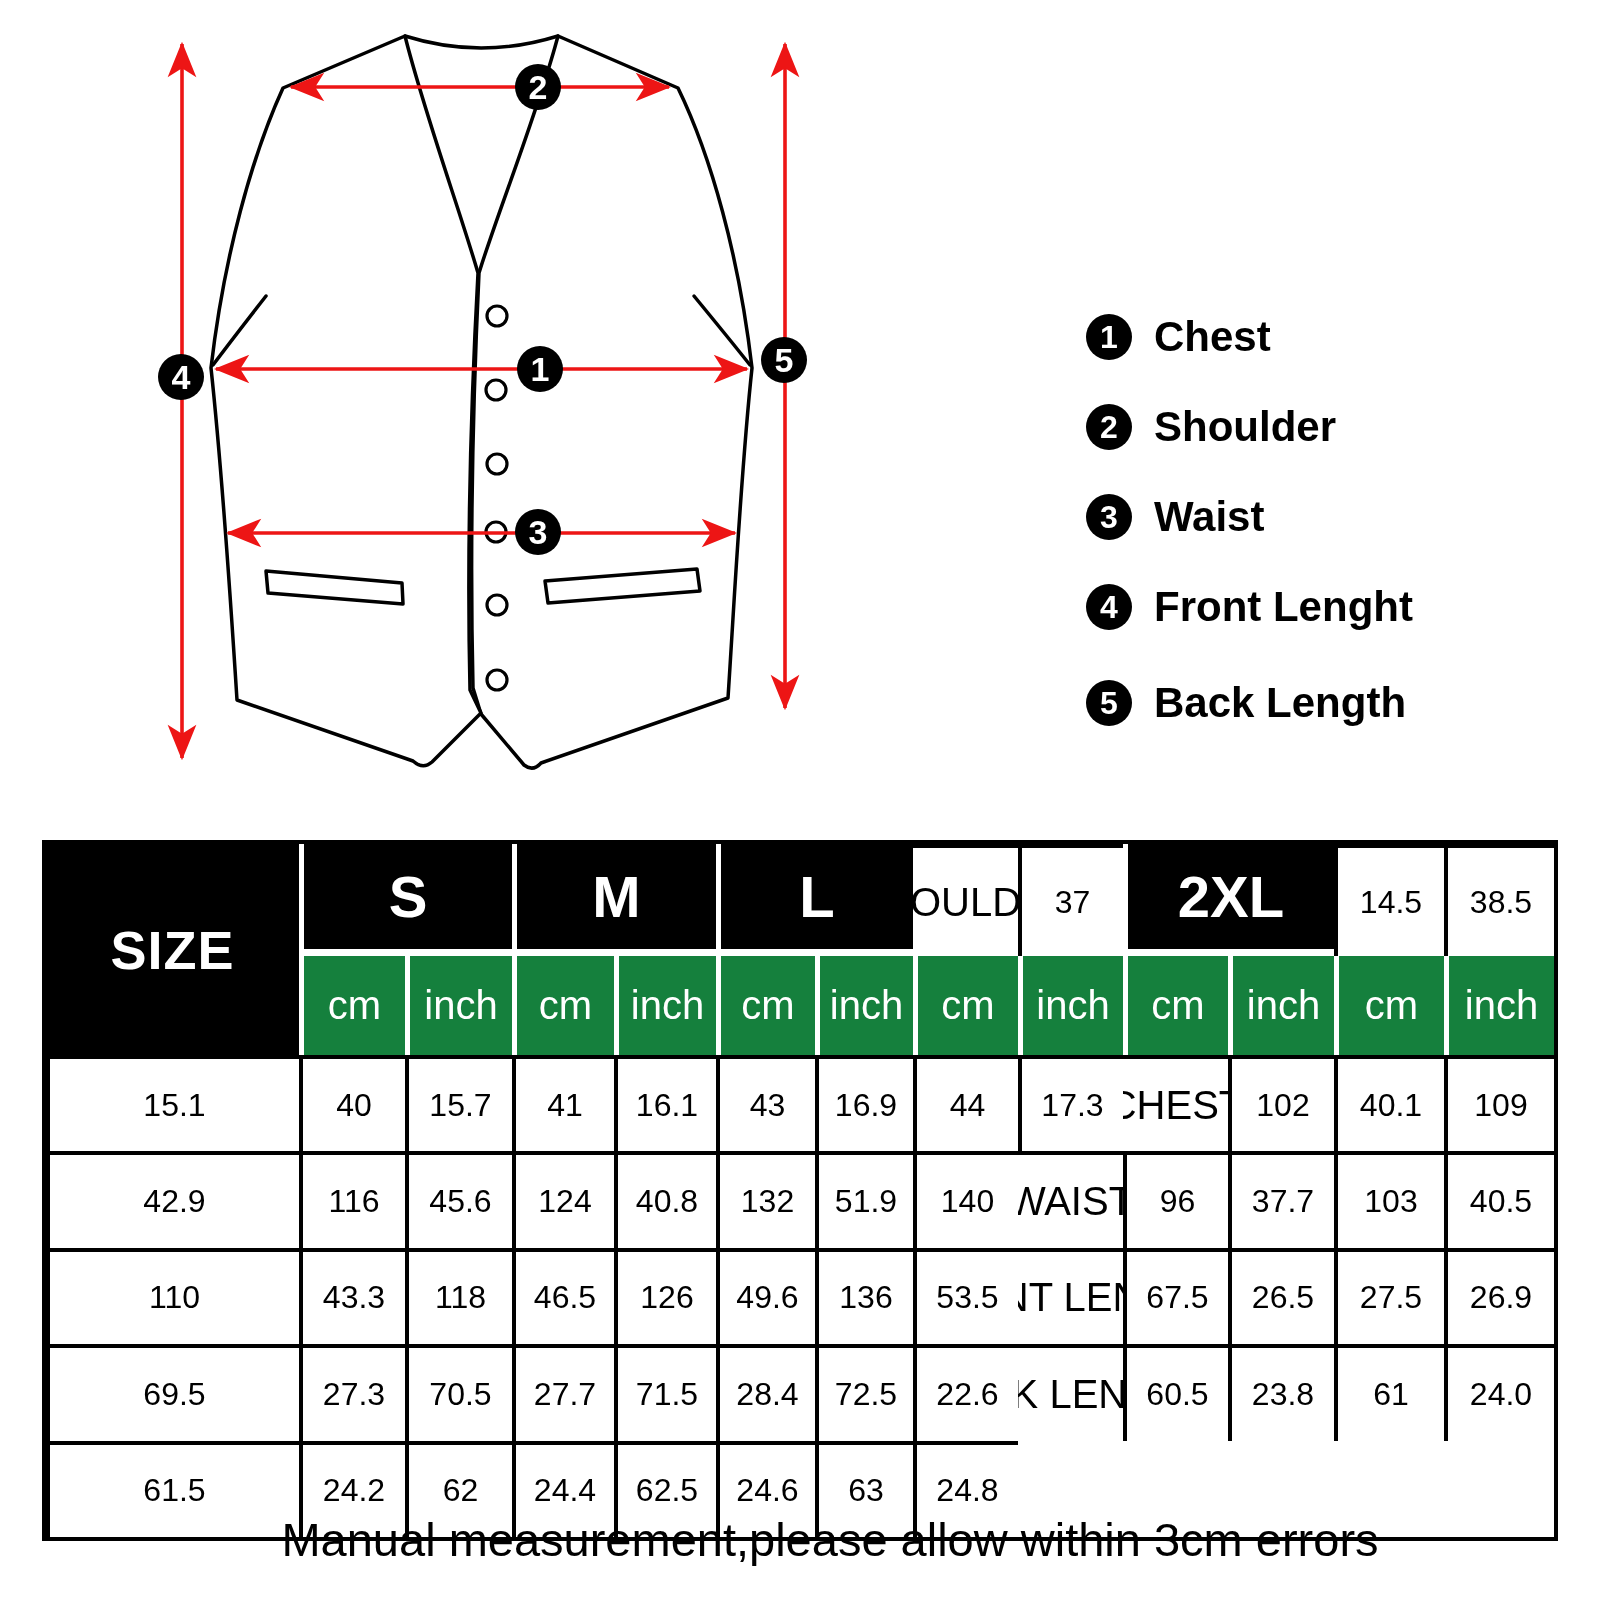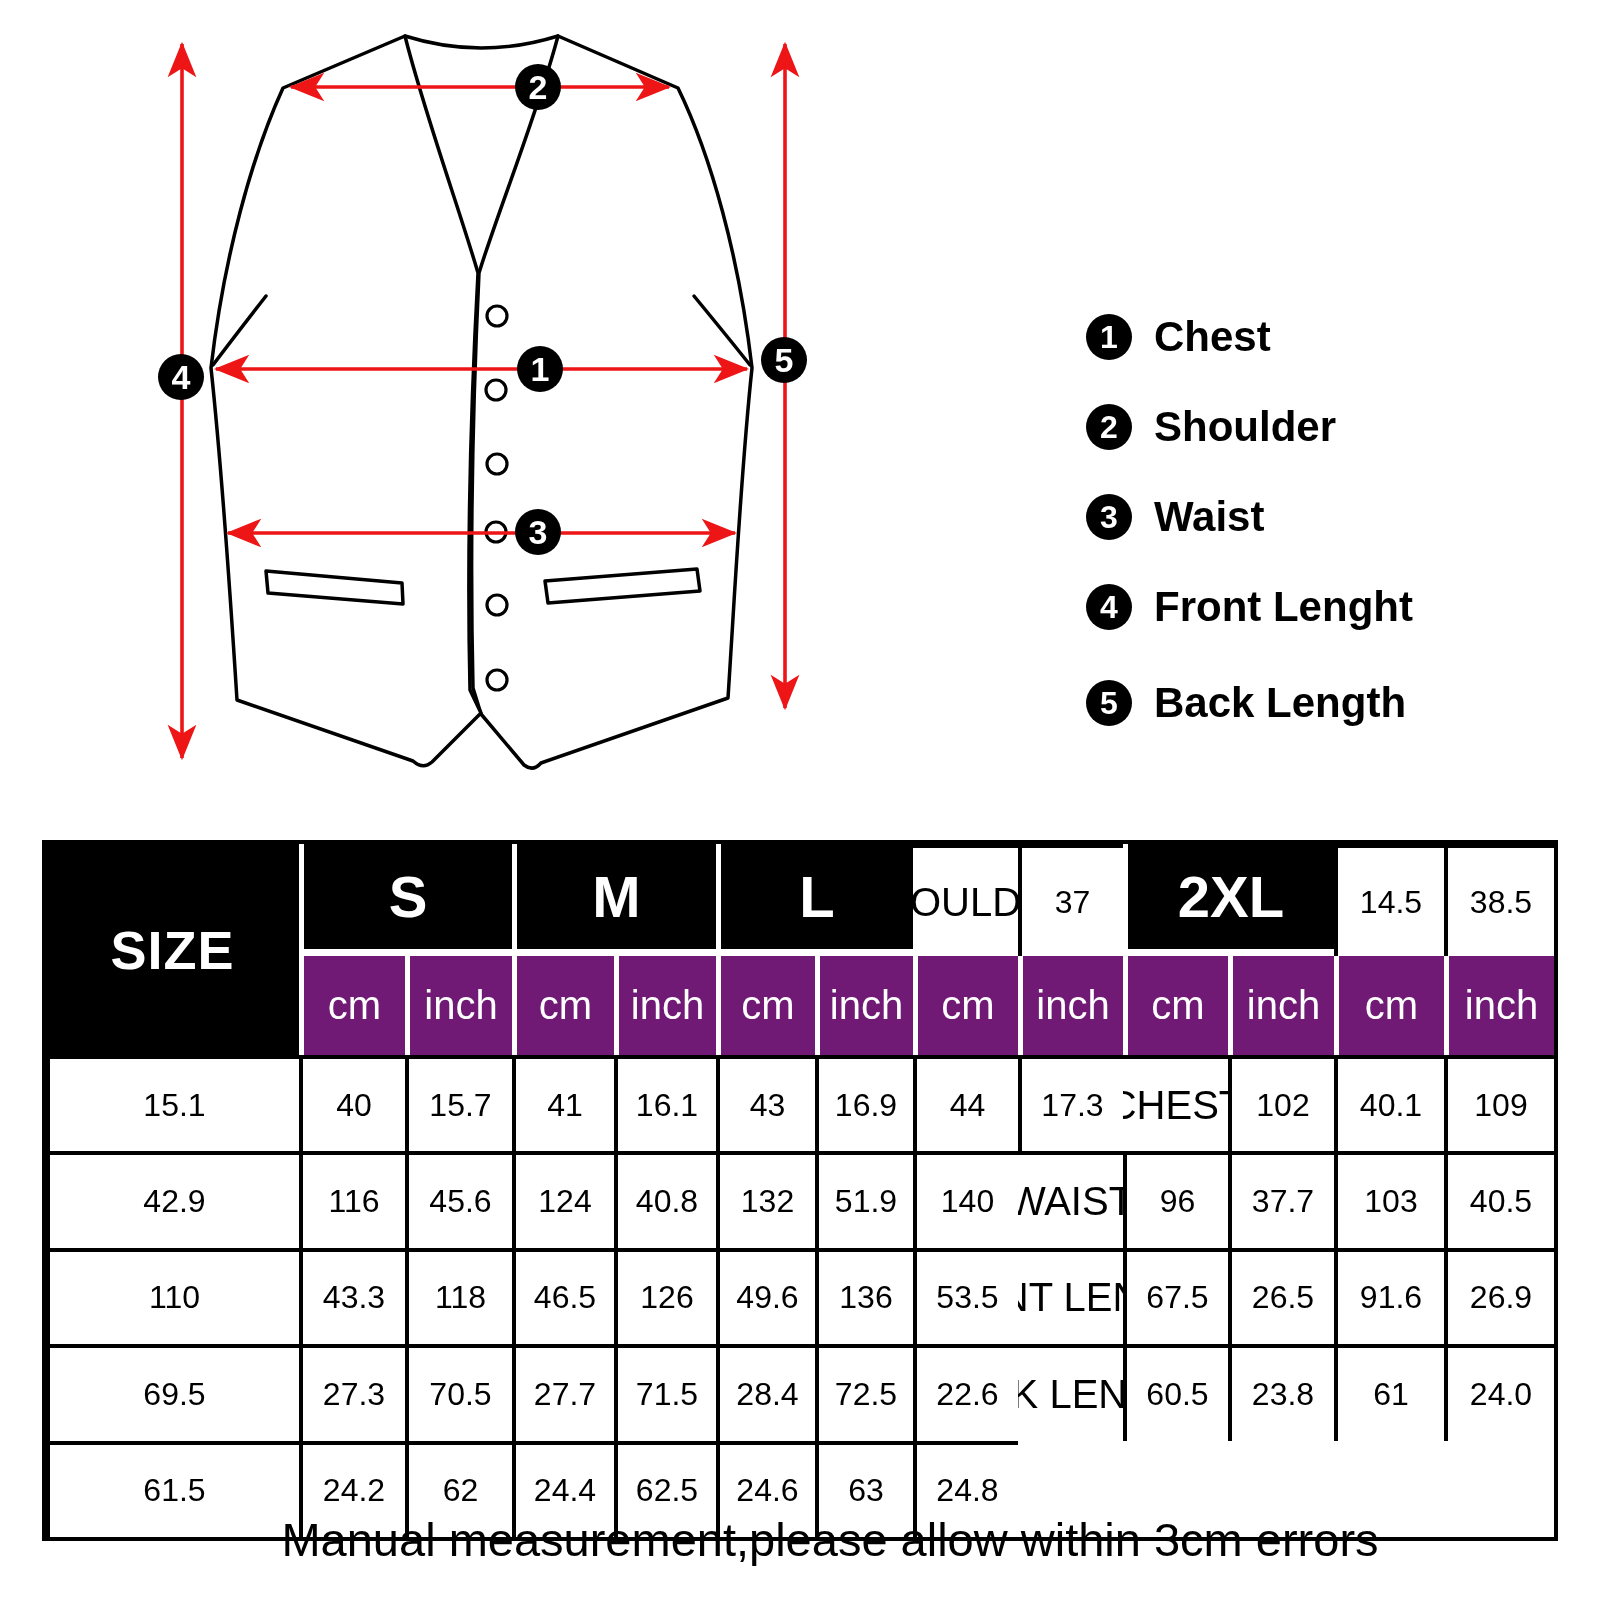--- a/index.html
+++ b/index.html
@@ -29,21 +29,21 @@
     box-sizing:border-box;border:4px solid #000;background:#fff;
     display:grid;
     grid-template-columns:253px 106px 107px 102px 102px 99px 98px 105px 105px 105px 106px 110px 110px;
     grid-template-rows:112px 99px repeat(5,1fr);
   }
   .cell{display:flex;align-items:center;justify-content:center;box-sizing:border-box;overflow:hidden;}
   .corner{grid-row:1/3;grid-column:1/2;background:#000;color:#fff;
     font-size:54px;font-weight:700;letter-spacing:1px;}
   .h-letter{grid-row:1;background:#000;color:#fff;font-size:58px;font-weight:700;
     border-left:5px solid #fff;border-bottom:7px solid #fff;}
-  .h-unit{grid-row:2;background:#701a75;color:#fff;font-size:40px;font-weight:400;
+  .h-unit{grid-row:2;background:#15803d;color:#fff;font-size:40px;font-weight:400;
     border-left:5px solid #fff;}
   .rowlabel{background:#fff;font-size:40px;border-top:4px solid #000;white-space:nowrap;}
   .val{background:#fff;font-size:32px;border-top:4px solid #000;border-left:4px solid #000;}
   
   #measure-note{position:absolute;left:0;top:1512px;width:1600px;text-align:center;
     font-size:47px;font-weight:400;padding-left:30px;}
 </style>
 </head>
 <body>
 
@@ -193,21 +193,21 @@
     <div class="cell val">43.3</div>
     <div class="cell val">118</div>
     <div class="cell val">46.5</div>
     <div class="cell val">126</div>
     <div class="cell val">49.6</div>
     <div class="cell val">136</div>
     <div class="cell val">53.5</div>
     <div class="cell rowlabel">FRONT LENGHT</div>
     <div class="cell val">67.5</div>
     <div class="cell val">26.5</div>
-    <div class="cell val">91.6</div>
+    <div class="cell val">27.5</div>
     <div class="cell val">26.9</div>
     <div class="cell val">69.5</div>
     <div class="cell val">27.3</div>
     <div class="cell val">70.5</div>
     <div class="cell val">27.7</div>
     <div class="cell val">71.5</div>
     <div class="cell val">28.4</div>
     <div class="cell val">72.5</div>
     <div class="cell val">22.6</div>
     <div class="cell rowlabel">BACK LENGTH</div>

